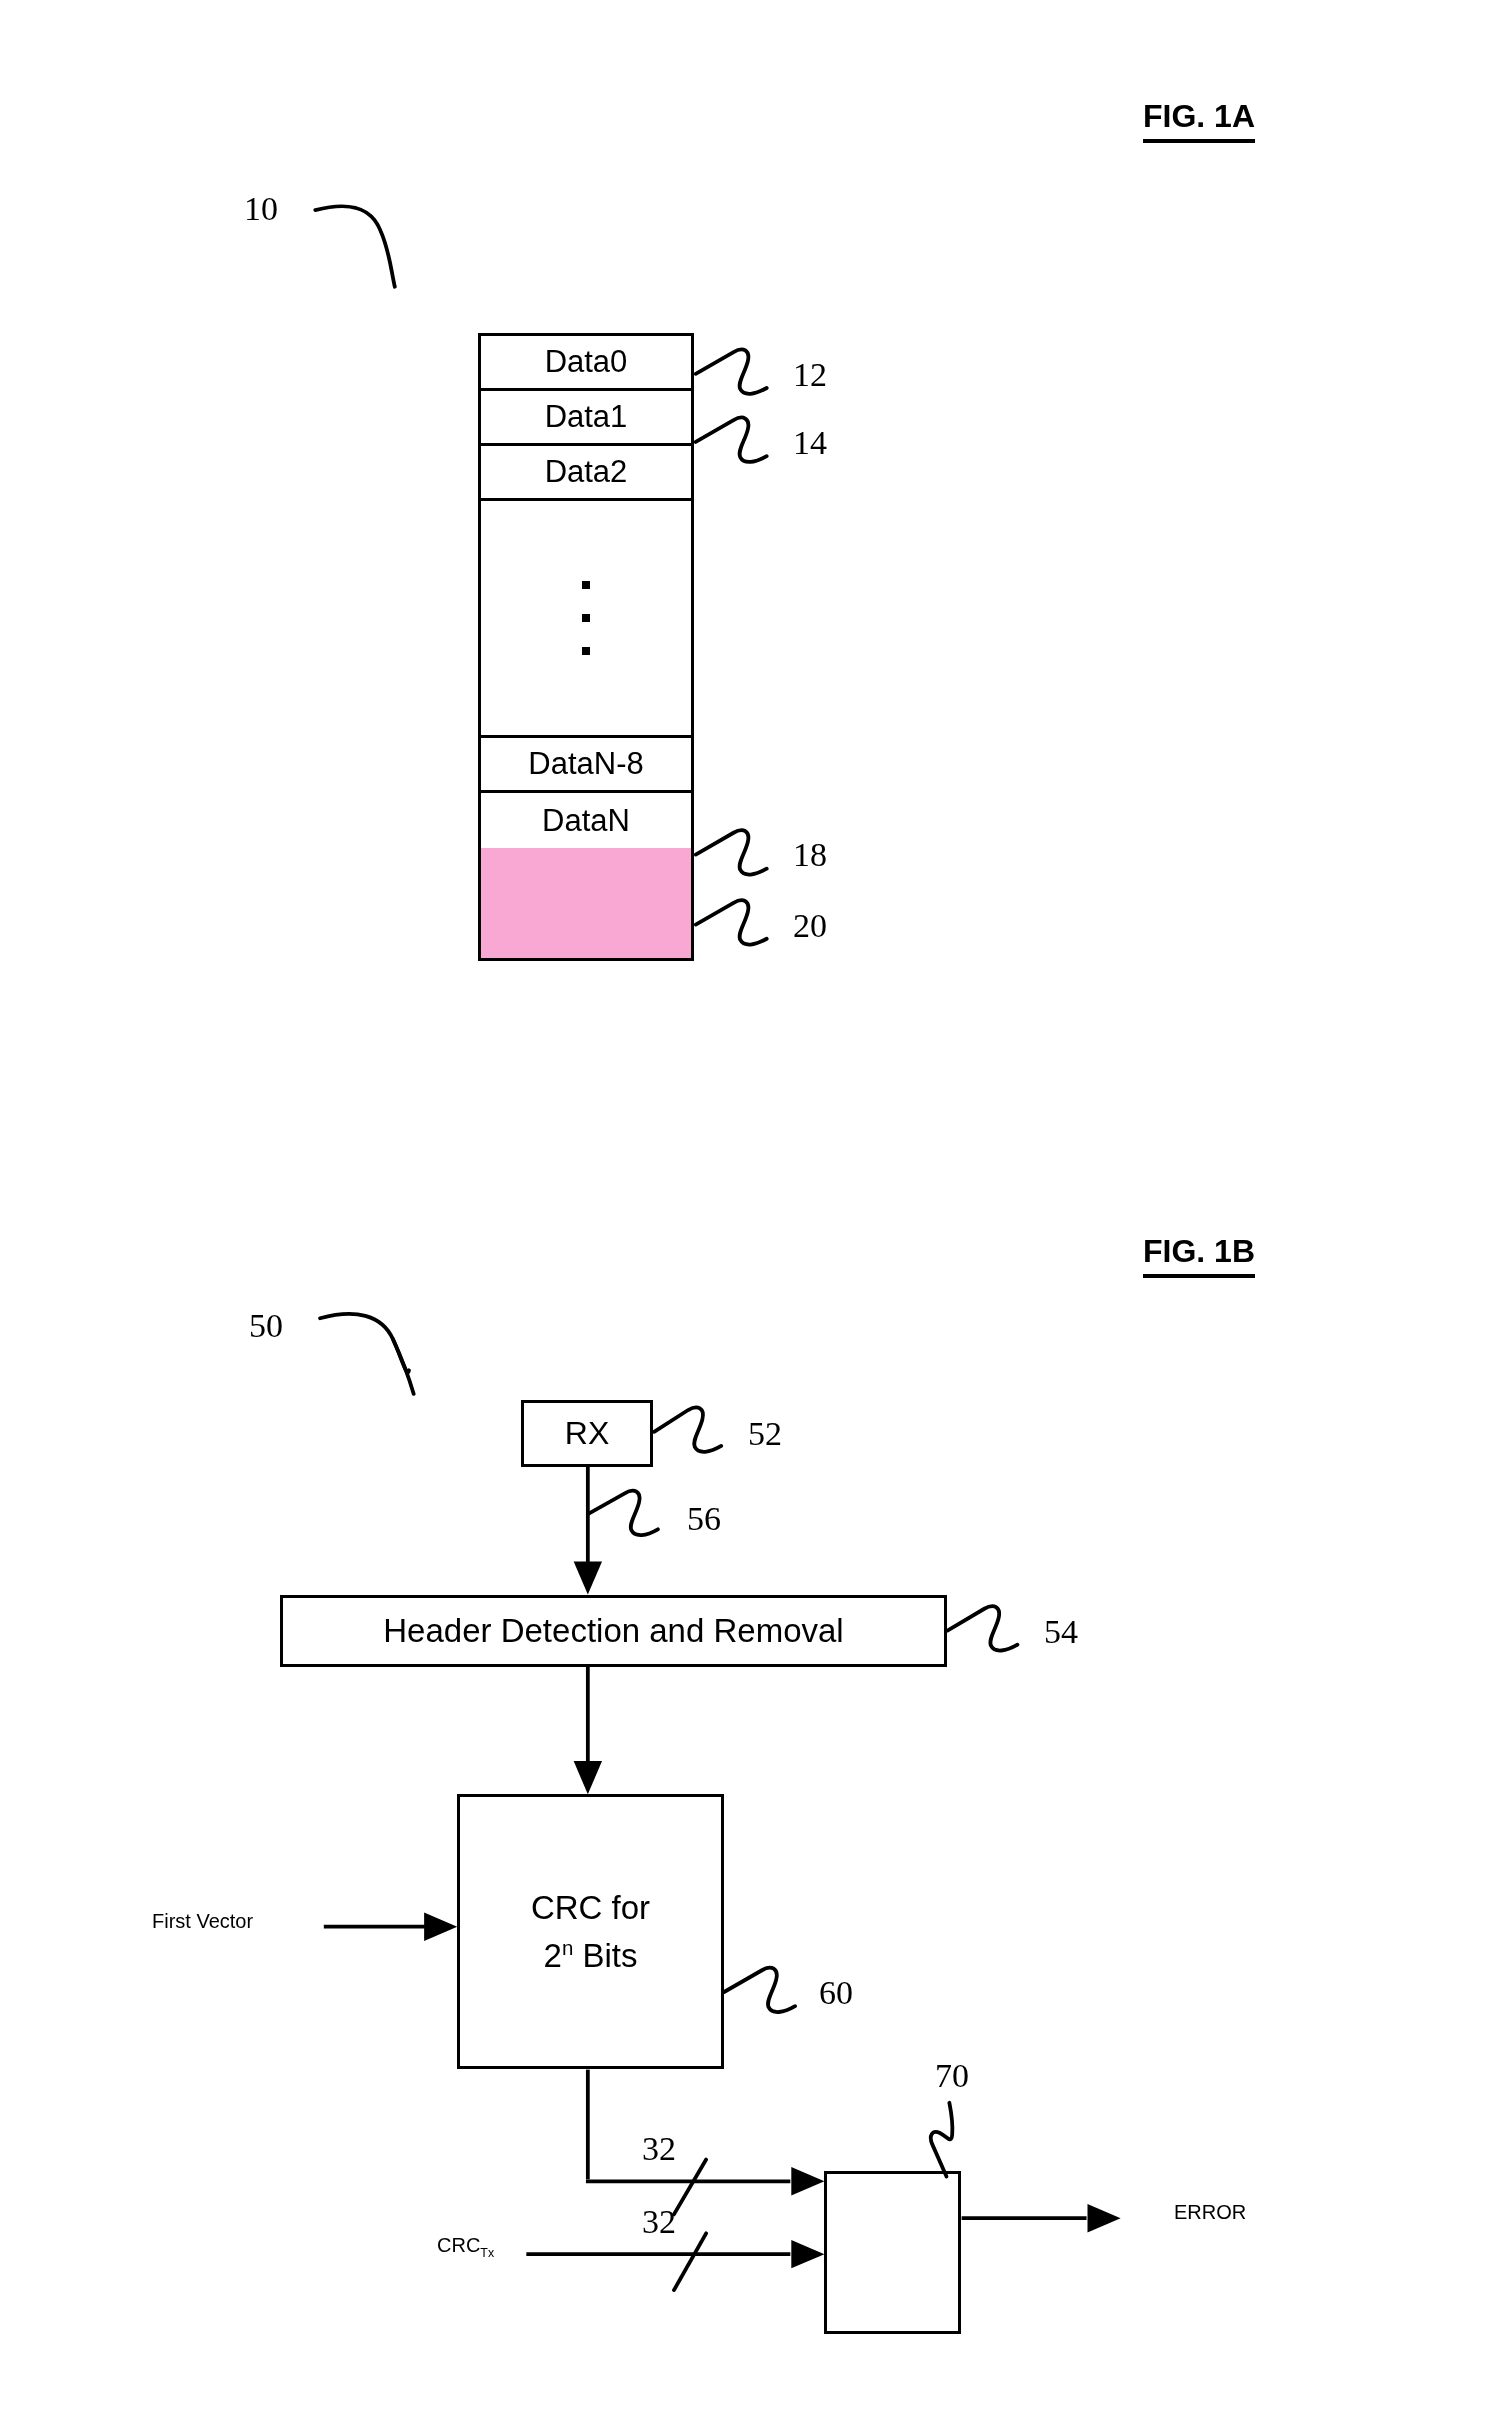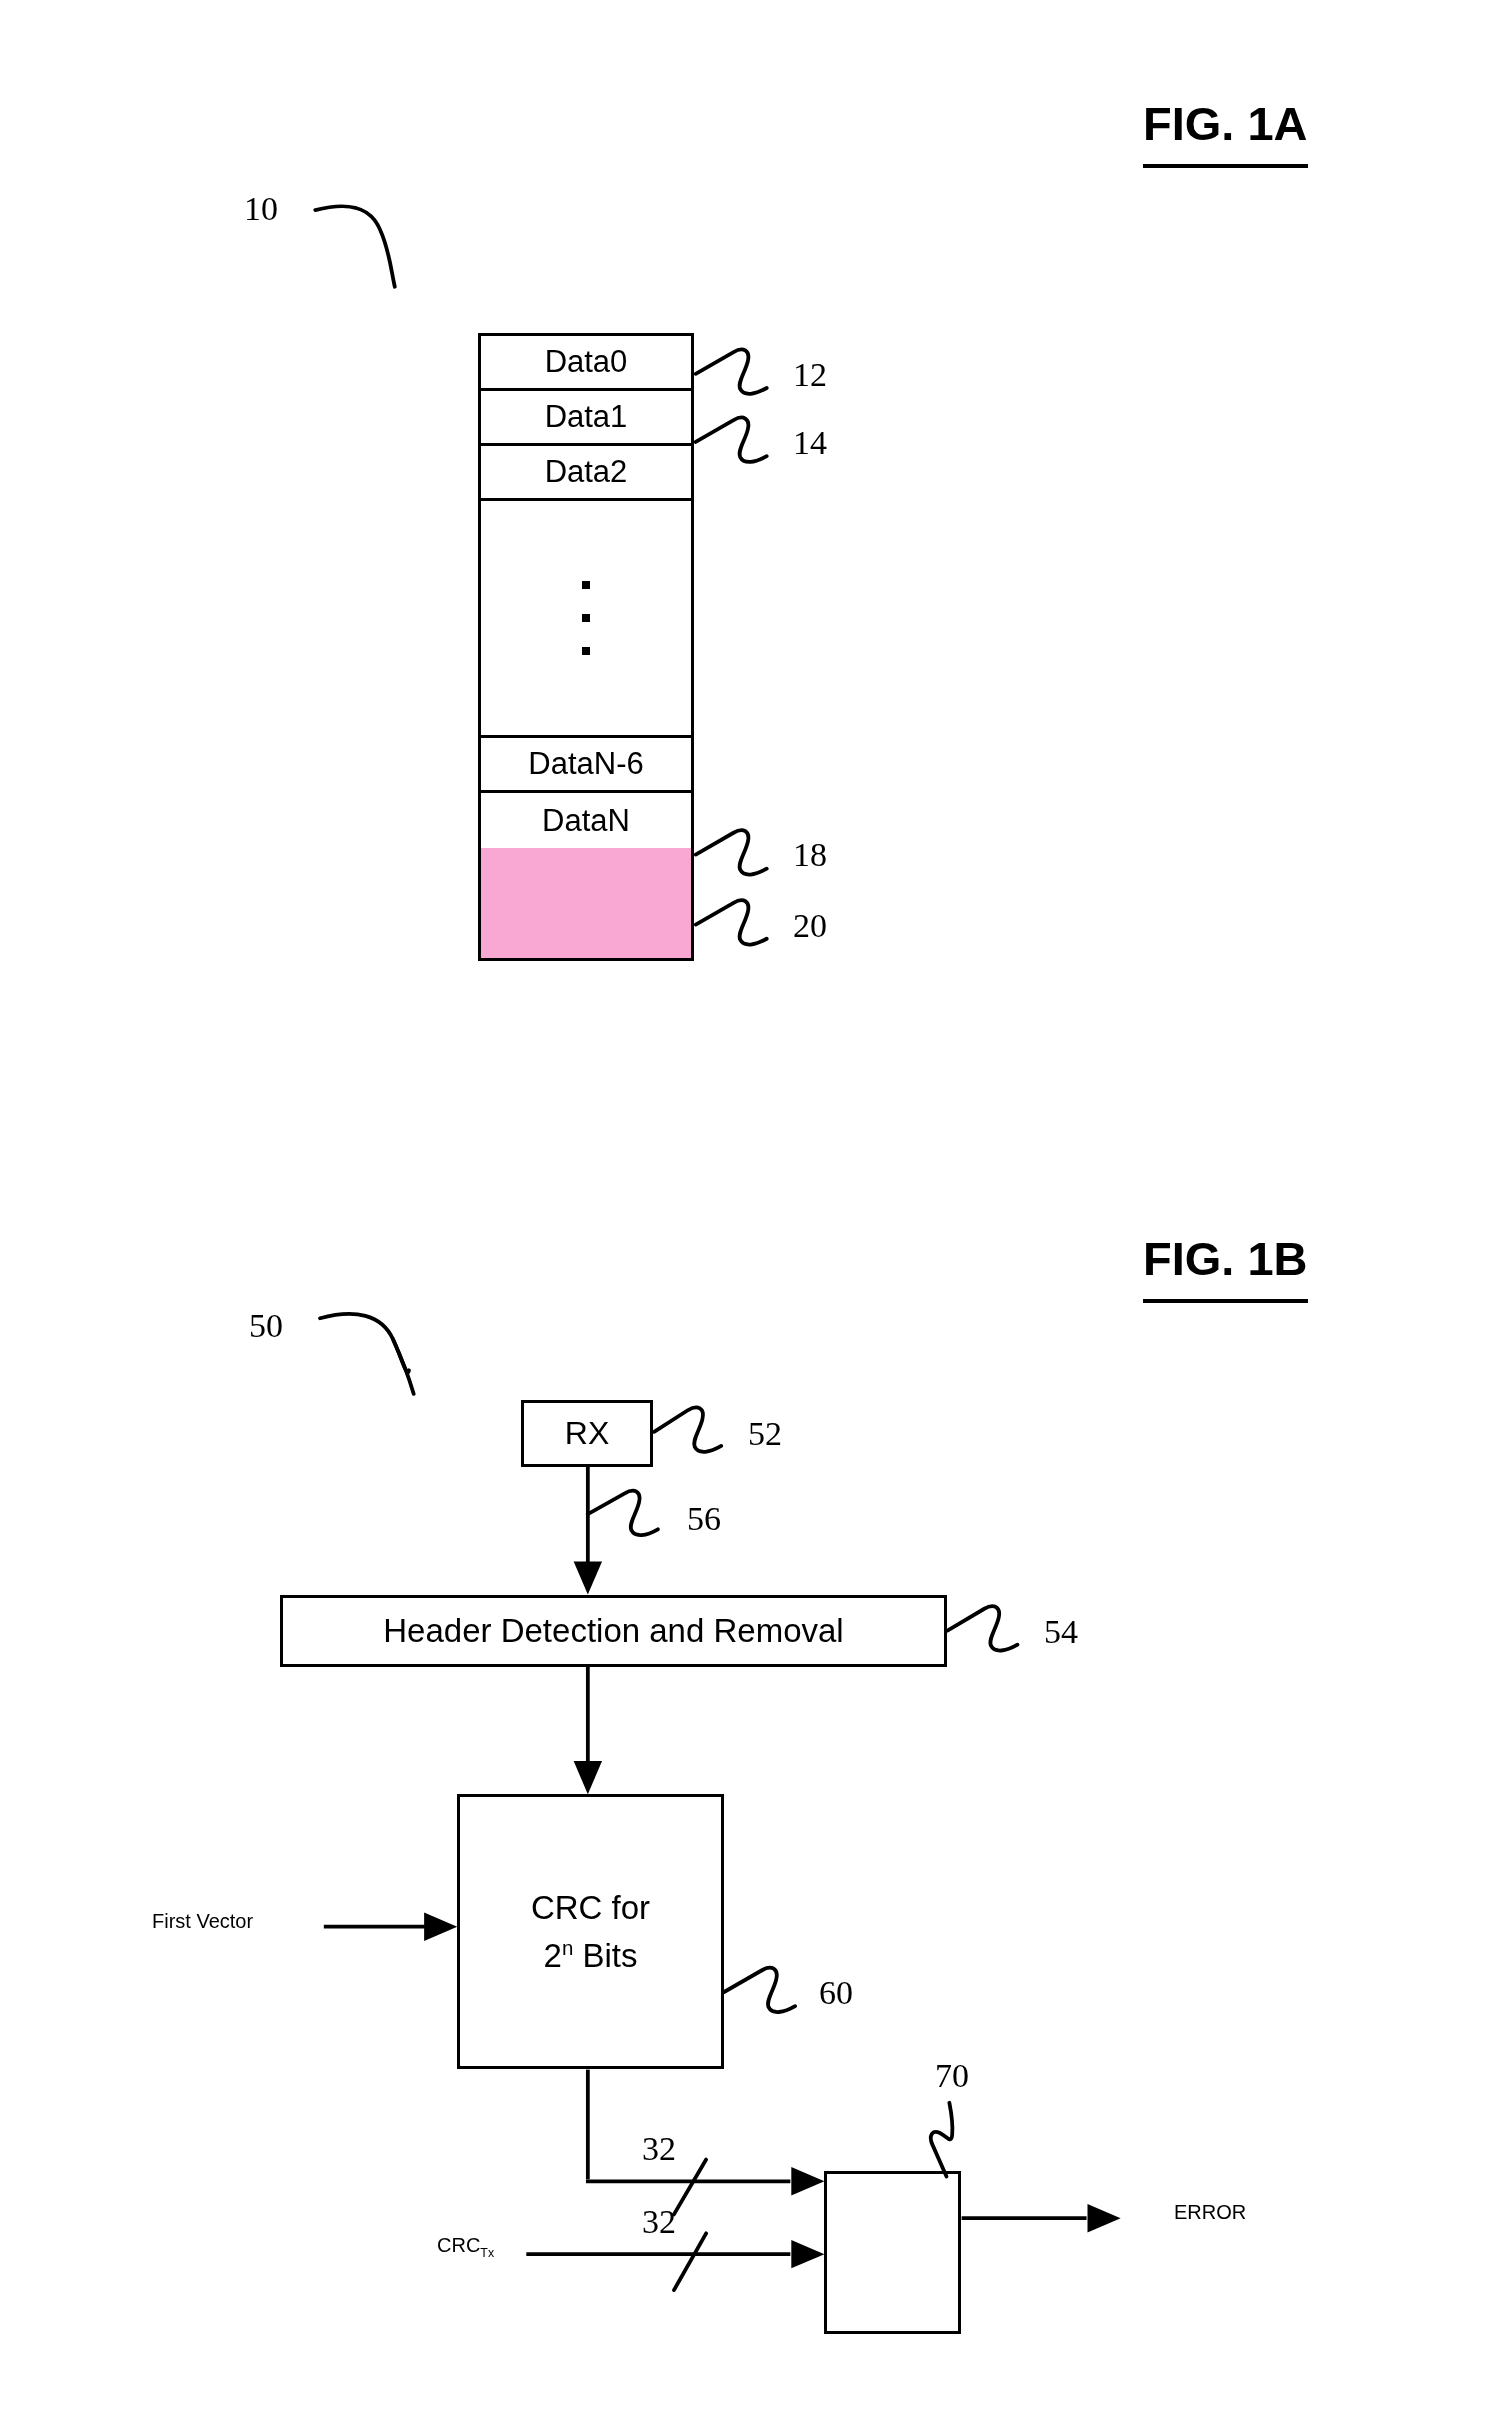--- a/index.html
+++ b/index.html
@@ -17,24 +17,24 @@
     height: 2433px;
     background: #ffffff;
     overflow: hidden;
   }
   .abs { position: absolute; }
 
   
   .fig-title {
     font-family: "Liberation Sans", sans-serif;
     font-weight: bold;
-    font-size: 47px;
+    font-size: 32px;
     letter-spacing: 0px;
     border-bottom: 4.7px solid #000;
-    padding-bottom: 17px;
+    padding-bottom: 7px;
     line-height: 1.0;
     white-space: nowrap;
   }
 
   
   .refnum {
     font-family: "Liberation Serif", serif;
     font-size: 34px;
     line-height: 1;
     white-space: nowrap;
@@ -143,21 +143,21 @@
       <span>Data2</span>
     </div>
     <div class="datacell tall">
       <span class="vdots">
         <i></i>
           <i></i>
           <i></i>
       </span>
     </div>
     <div class="datacell">
-      <span>DataN-6</span>
+      <span>DataN-8</span>
     </div>
     <div class="datacell last">
       <span>DataN</span>
     </div>
   </div>
 
   <svg class="overlay" width="1505" height="2433" aria-hidden="true" viewBox="0 0 1590 2571">
 
     <path d="M 735 395 L 775 372 C 785 366 793 370 790 382 C 787 394 779 404 782 411
              C 786 419 798 417 810 410" stroke="#000" stroke-width="4" fill="none" stroke-linecap="round" stroke-linejoin="round"></path>

